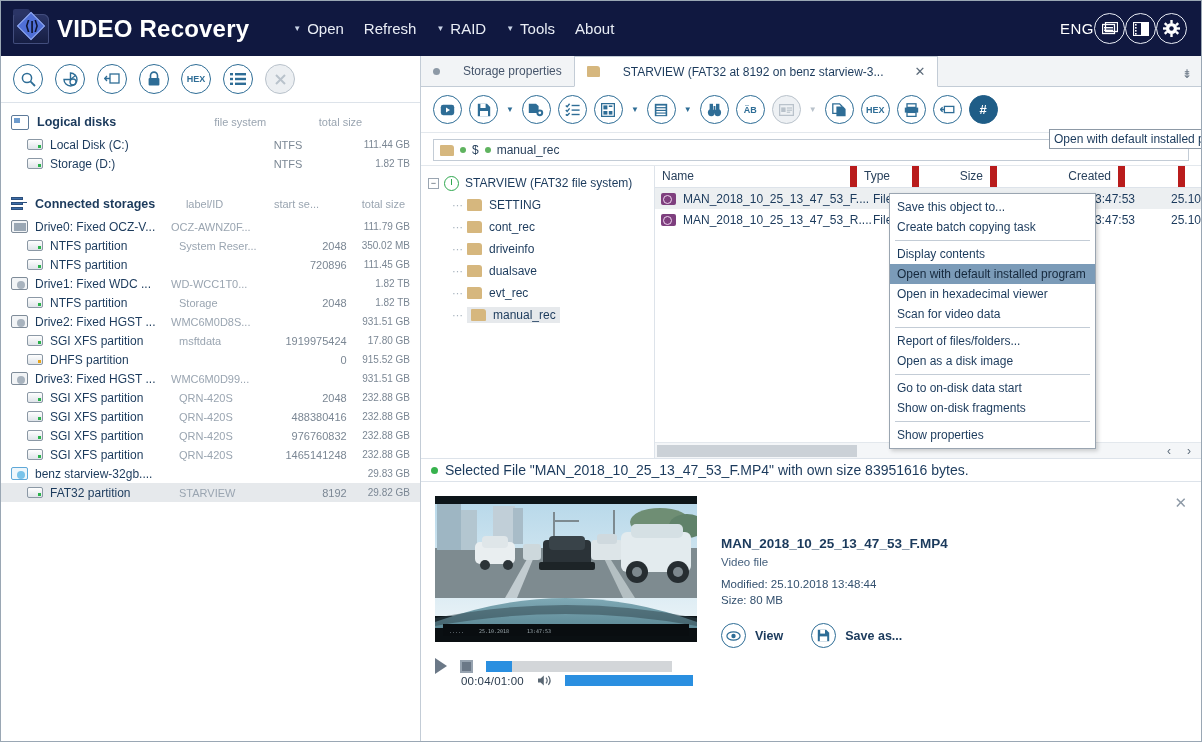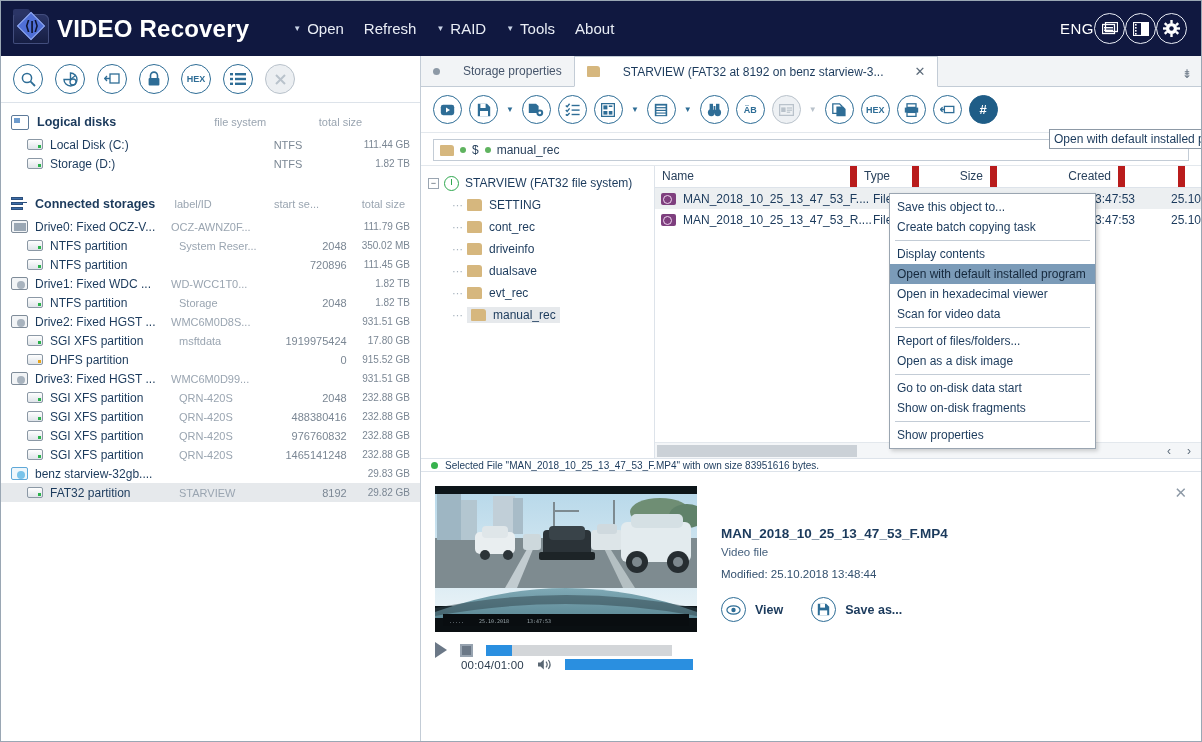--- a/index.html
+++ b/index.html
@@ -181,22 +181,22 @@
   .c-created{ width:128px; text-align:right; padding-right:6px;}
   .c-mod{ width:60px; text-align:right;}
 
   
   .hscroll{ position:absolute; left:0; bottom:0; height:16px; width:100%; background:#f4f6f8; border-top:1px solid #e3e8ed; display:flex; align-items:center;}
   .hscroll .thumb{ position:absolute; left:262px; height:12px; width:200px; background:#cbd1d7; }
   .hscroll .arrows{ margin-left:auto; display:flex; gap:16px; padding-right:10px; color:#5c6b7a; font-size:12px;}
 
   
   .statusbar{
-    height:14px; display:flex; align-items:center; gap:7px; padding:0 10px;
-    border-top:1px solid #dde3ea; border-bottom:1px solid #dde3ea; font-size:10px; color:#1b3a5c;
+    height:24px; display:flex; align-items:center; gap:7px; padding:0 10px;
+    border-top:1px solid #dde3ea; border-bottom:1px solid #dde3ea; font-size:14px; color:#1b3a5c;
   }
   .statusbar .gdot{ width:7px;height:7px;border-radius:50%;background:#37b24d; }
 
   
   .preview{ position:relative; padding:14px 0 0 0; height:236px; }
   .pv-close{ position:absolute; right:14px; top:12px; color:#8d99a6; font-size:15px; }
   .pv-inner{ display:flex; gap:24px; padding:0 14px; }
   .video-thumb{ width:262px; height:146px; position:relative; overflow:hidden; background:#0c1418; flex:0 0 auto;}
   .pv-meta{ padding-top:40px; }
   .pv-title{ font-size:13.5px; font-weight:bold; color:#1b3a5c; margin-bottom:5px;}
@@ -380,21 +380,21 @@
       </div>
 
       <div class="sec-head" style="margin-top:18px">
         <span class="ic ic-stack">
             <i></i>
             <i></i>
             <i></i>
             <b></b>
           </span>
         <span class="lbl">Connected storages</span>
-        <span class="c2" style="width:68px;text-align:center;padding-left:8px">label/ID</span>
+        <span class="c2" style="width:68px;text-align:right;padding-left:8px">label/ID</span>
         <span class="c3" style="width:96px">start se...</span>
         <span class="c4" style="width:86px">total size</span>
       </div>
       <div id="storage-rows">
           <div class="row indent0 ">
     <span class="nm" style="width:160px">
               <span class="ic ic-ssd">
                 <i></i>
                 <i></i>
                 <i></i>
@@ -821,20 +821,21 @@
                 <text x="14" y="137">.....</text>
                   <text x="44" y="137">25.10.2018</text>
                   <text x="92" y="137">13:47:53</text>
               </g>
             </svg>
           </div>
           <div class="pv-meta">
             <div class="pv-title">MAN_2018_10_25_13_47_53_F.MP4</div>
             <div class="pv-sub">Video file</div>
             <div class="pv-line">Modified: 25.10.2018 13:48:44</div>
+            <div class="pv-line">Size: 80 MB</div>
             <div class="pv-actions">
               <div class="pv-act">
                 <span class="cc">
                   <svg width="15" height="10" viewBox="0 0 15 10">
                       <ellipse cx="7.5" cy="5" rx="6.6" ry="4.2" fill="none" stroke="#2e6d96" stroke-width="1.2"></ellipse>
                       <circle cx="7.5" cy="5" r="2.2" fill="#2e6d96"></circle>
                     </svg>
                 </span>
                 <span>View</span>
               </div>

